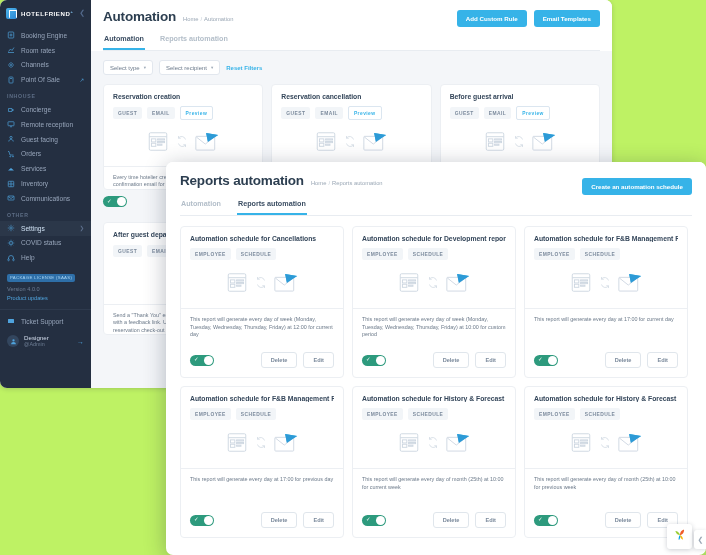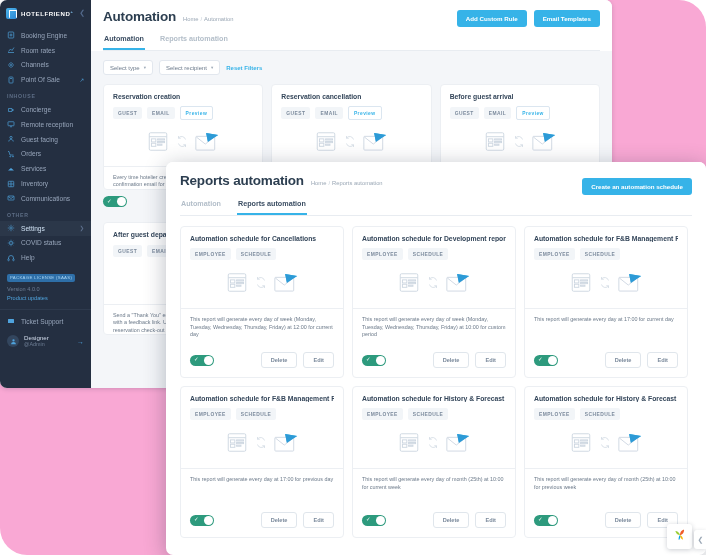--- a/index.html
+++ b/index.html
@@ -2,21 +2,21 @@
 <html><head>
 <meta charset="utf-8">
 <style>
   * { box-sizing: border-box; margin: 0; padding: 0; }
   html, body {
     width: 706px; height: 555px;
     font-family: "Liberation Sans", sans-serif;
     background: #ffffff;
     overflow: hidden;
   }
-  #root { position: relative; width: 706px; height: 555px; background:#f9a8d4;border-radius:27px; }
+  #root { position: relative; width: 706px; height: 555px; background:#bef264; }
 
   
   .app-window {
     position:absolute; left:0; top:0; width:612px; height:388px;
     background:#f4f6f9; border-radius:7px; overflow:hidden;
     box-shadow:0 1px 5px rgba(20,30,50,.18);
   }
   
   .sidebar {
     position:absolute; left:0; top:0; width:91px; height:388px;

